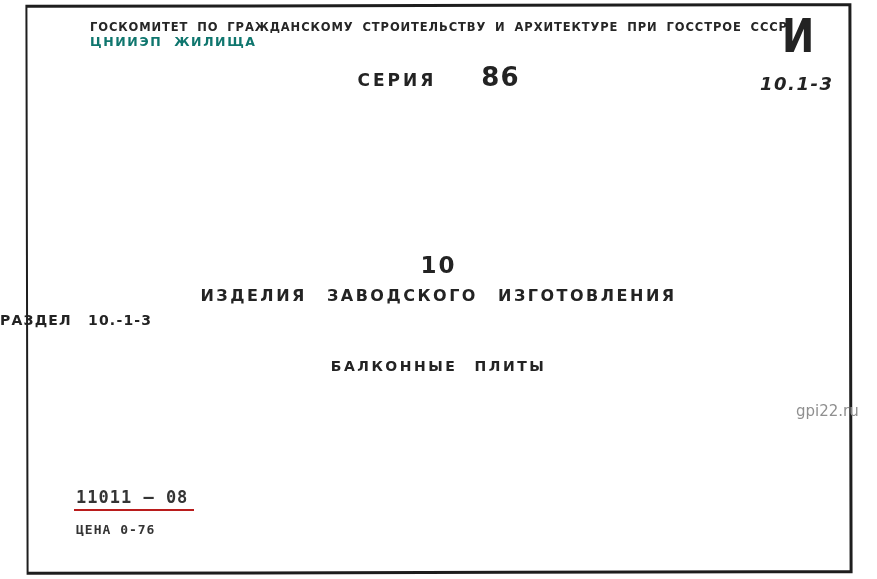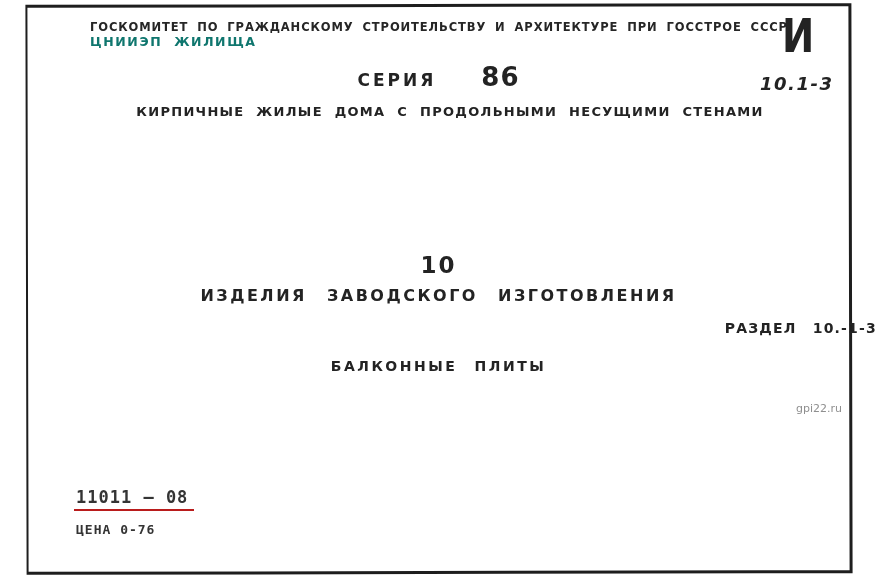--- a/index.html
+++ b/index.html
@@ -112,22 +112,22 @@
   }
   .part-title {
     left: 0; top: 286px; width: 877px;
     text-align: center;
     font-size: 16px;
     font-weight: bold;
     letter-spacing: 2.5px;
     word-spacing: 12px;
   }
   .section-row {
-    left: 0; top: 320px; width: 877px;
-    text-align: right;
+    left: 0; top: 312px; width: 877px;
+    text-align: left;
     font-size: 14px;
     font-weight: bold;
     letter-spacing: 1.2px;
     word-spacing: 10px;
   }
   .section-title {
     left: 0; top: 358px; width: 877px;
     text-align: center;
     font-size: 14px;
     font-weight: bold;
@@ -151,21 +151,21 @@
   .stamp-price {
     margin-top: 11px;
     font-size: 13px;
     font-weight: bold;
     letter-spacing: 1px;
     padding-left: 2px;
   }
 
   .watermark {
     left: 796px; top: 402px;
-    font-size: 11px;
+    font-size: 15px;
     color: #8f8f8f;
     letter-spacing: 0;
   }
 </style>
 </head>
 <body>
 
 <div class="page">
 
   <div class="frame"></div>
@@ -176,21 +176,20 @@
   </div>
 
   <div class="abs series-row">
     <span class="series-label">СЕРИЯ</span>
     <span class="series-number">86</span>
   </div>
 
   <div class="abs index-letter">И</div>
   <div class="abs index-number">10.1-3</div>
 
-  <div class="abs subtitle">КИРПИЧНЫЕ ЖИЛЫЕ ДОМА С ПРОДОЛЬНЫМИ НЕСУЩИМИ СТЕНАМИ</div>
 
   <div class="abs part-row">
     <span class="part-number">10</span>
   </div>
 
   <div class="abs part-title">ИЗДЕЛИЯ ЗАВОДСКОГО ИЗГОТОВЛЕНИЯ</div>
 
   <div class="abs section-row">РАЗДЕЛ  10.-1-3</div>
 
   <div class="abs section-title">БАЛКОННЫЕ ПЛИТЫ</div>

